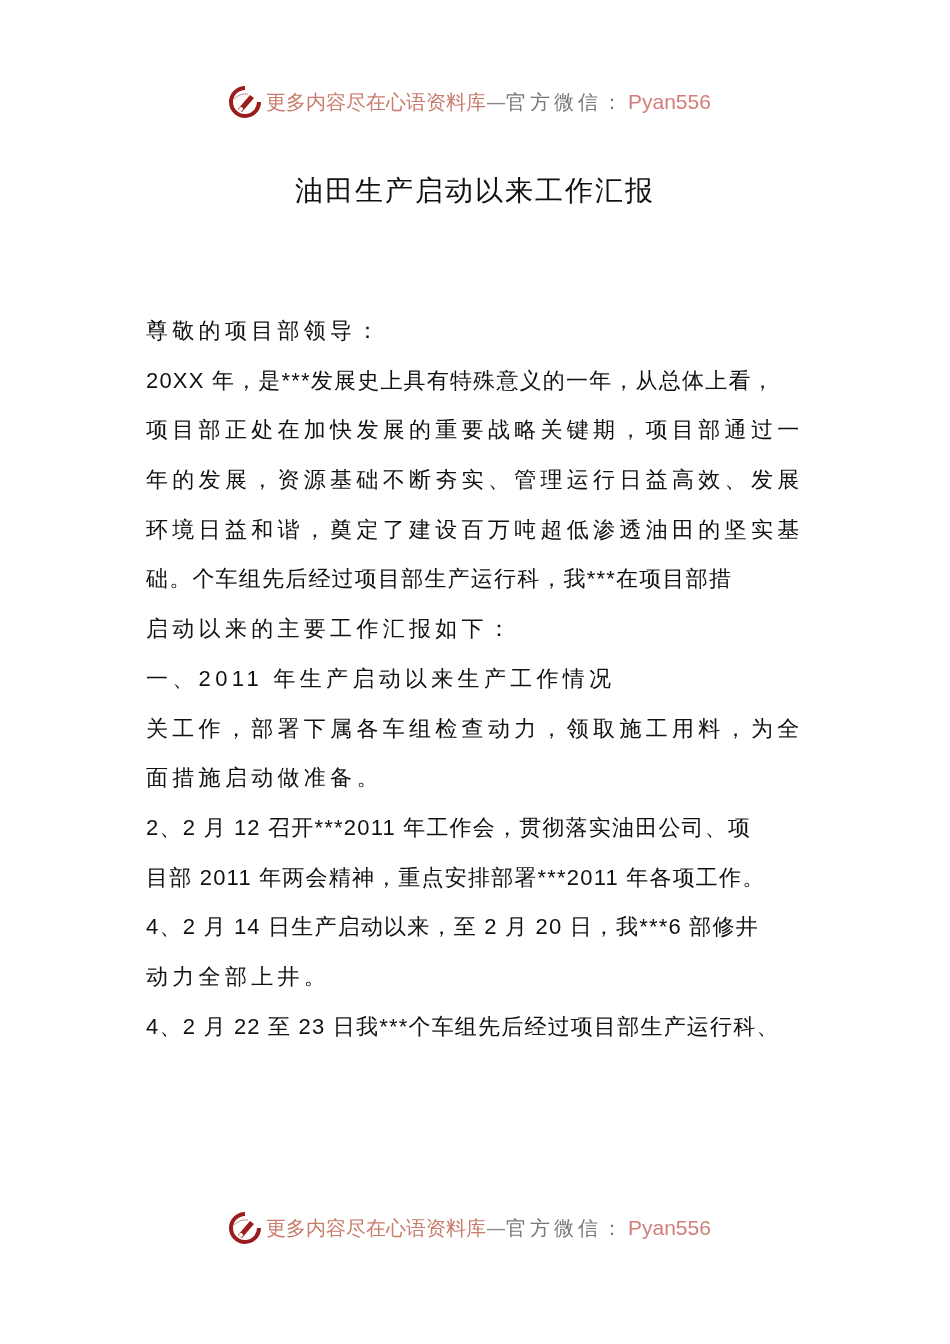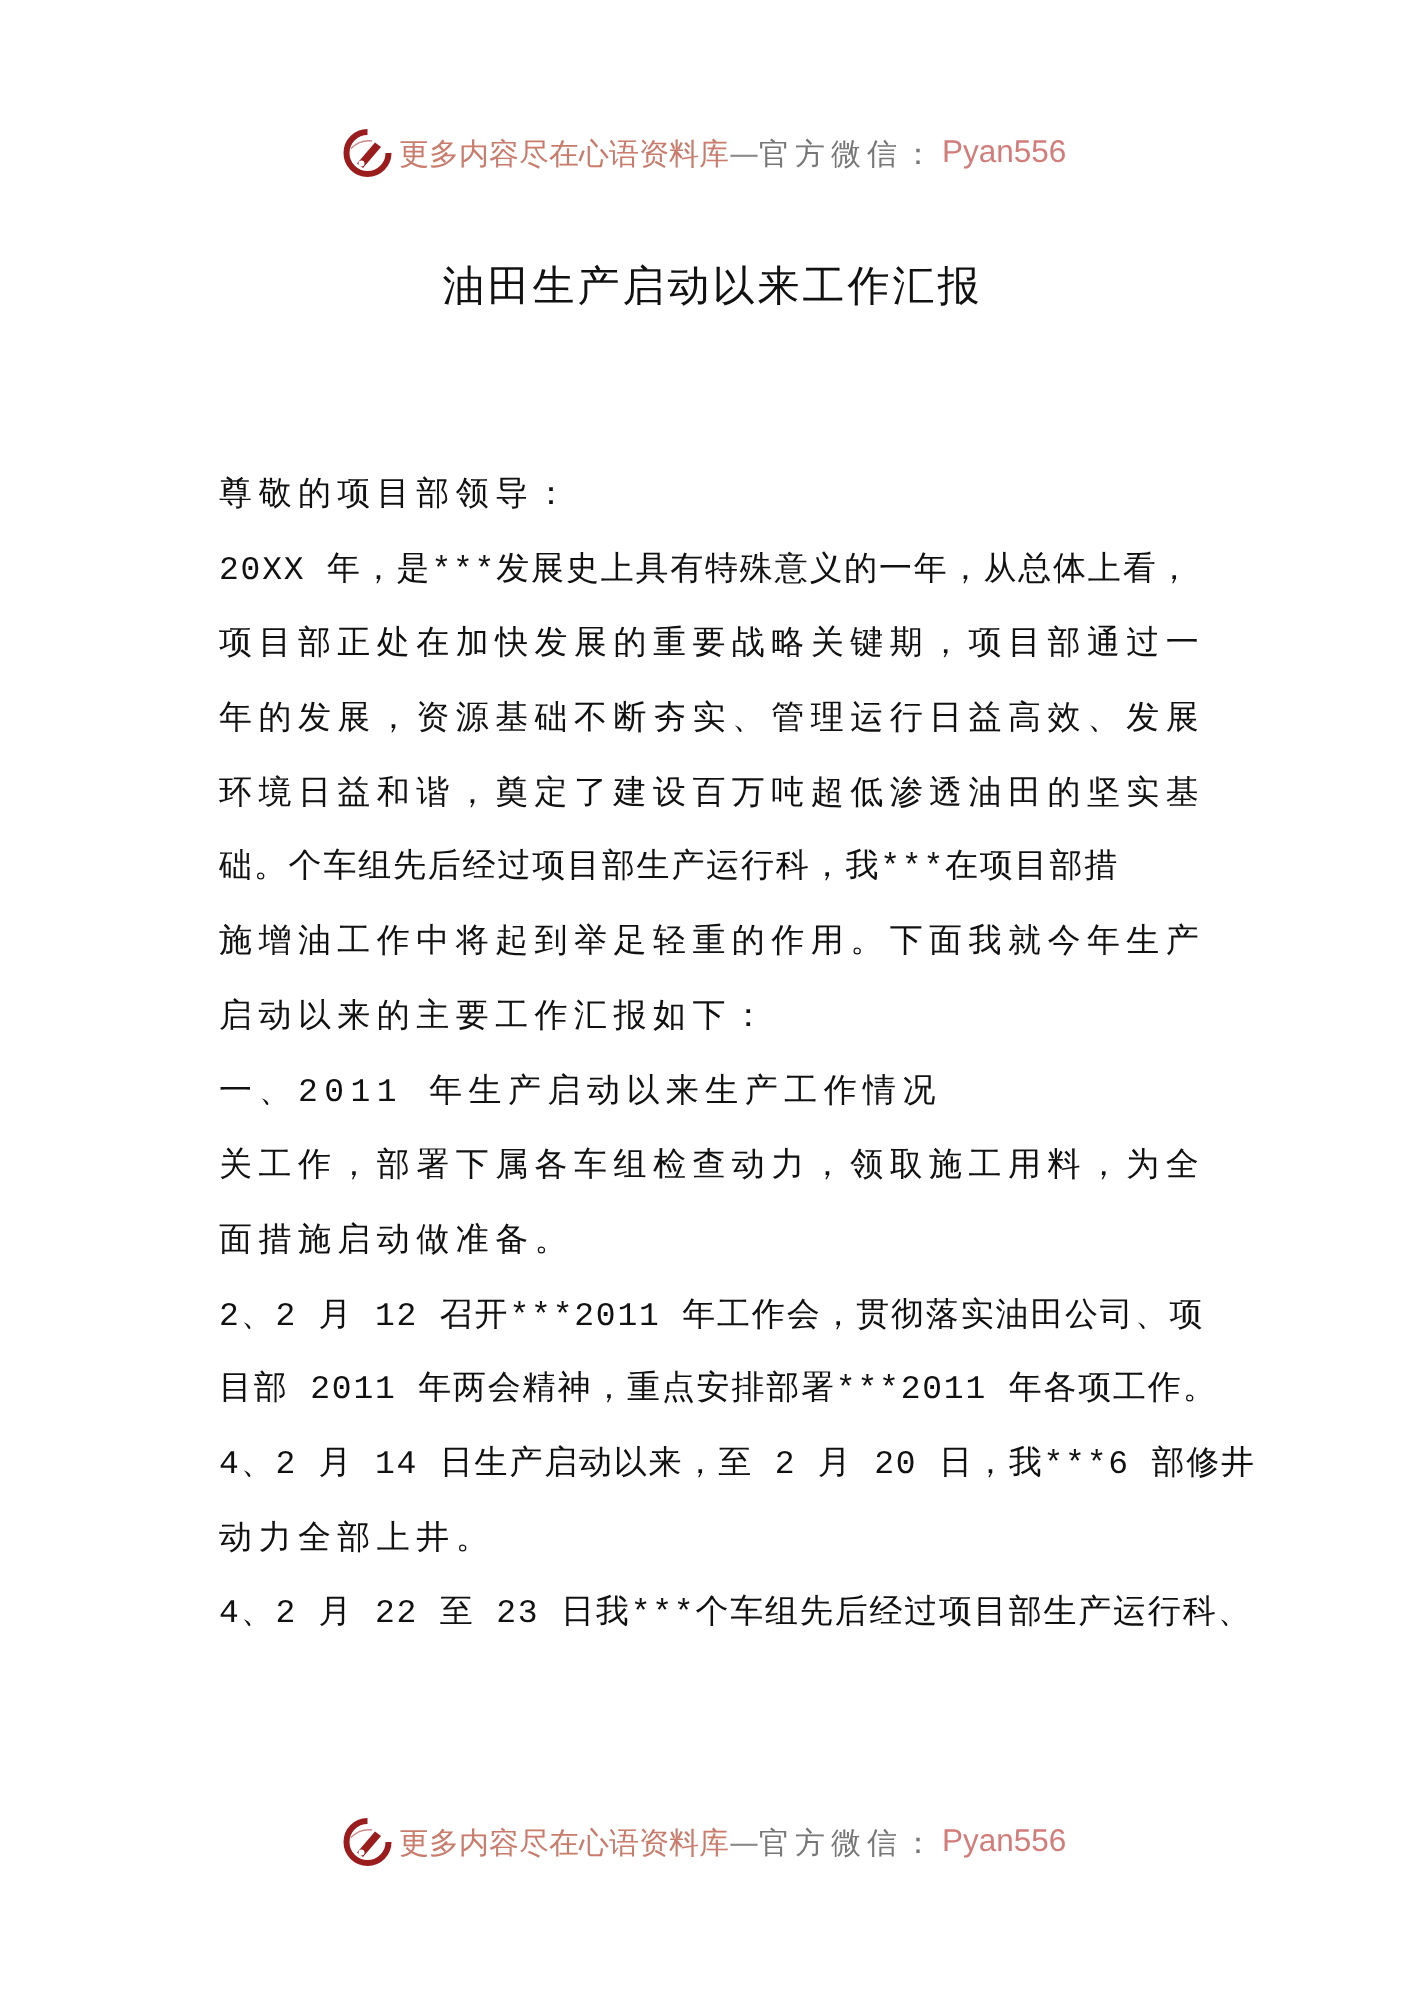--- a/index.html
+++ b/index.html
@@ -10,21 +10,21 @@
   .watermark.bottom { top: 1208px; }
   .wm-logo { width: 34px; height: 34px; margin-right: 4px; }
   .wm-text { font-size: 20px; color: #c97b6c; letter-spacing: 0px; font-family: Liberation Serif, serif; }
   .wm-dash { font-size: 20px; color: #8a8a8a; font-family: "DejaVu Sans", sans-serif; }
   .wm-official { font-size: 20px; color: #777; letter-spacing: 4px; font-family: "DejaVu Serif", serif; }
   .wm-id { font-size: 21px; color: #d27d7a; font-family: "Liberation Sans", sans-serif; margin-left: 2px; }
   .title { position: absolute; top: 172px; left: 0; width: 950px; text-align: center;
            font-size: 28px; letter-spacing: 2px; font-family: "DejaVu Sans", sans-serif; font-weight: 500; color: #111; }
   .content { position: absolute; top: 309px; left: 146px; width: 666px; }
   .line { height: 49.7px; line-height: 44px; font-size: 22px; letter-spacing: 4.3px; white-space: nowrap;
-          font-family: Liberation Mono, monospace; color: #111; }
+          font-family: Liberation Sans, sans-serif; color: #111; }
   .line.tight { letter-spacing: 1.2px; }
 </style>
 </head>
 <body>
 
 <div class="watermark top">
   <svg class="wm-logo" viewBox="0 0 34 34">
     <path d="M17 3 A14 14 0 1 0 31 17" fill="none" stroke="#9a1c1c" stroke-width="4"></path>
     <path d="M10 24 L22 10 L26 13 L14 27 Z" fill="#9a1c1c"></path>
     <circle cx="13" cy="24" r="2" fill="#fff"></circle>
@@ -38,21 +38,20 @@
 
 <div class="title">油田生产启动以来工作汇报</div>
 
 <div class="content">
   <div class="line">尊敬的项目部领导：</div>
   <div class="line tight">20XX 年，是***发展史上具有特殊意义的一年，从总体上看，</div>
   <div class="line">项目部正处在加快发展的重要战略关键期，项目部通过一</div>
   <div class="line">年的发展，资源基础不断夯实、管理运行日益高效、发展</div>
   <div class="line">环境日益和谐，奠定了建设百万吨超低渗透油田的坚实基</div>
   <div class="line tight">础。个车组先后经过项目部生产运行科，我***在项目部措</div>
-  <div class="line">施增油工作中将起到举足轻重的作用。下面我就今年生产</div>
   <div class="line">启动以来的主要工作汇报如下：</div>
   <div class="line">一、2011 年生产启动以来生产工作情况</div>
   <div class="line">关工作，部署下属各车组检查动力，领取施工用料，为全</div>
   <div class="line">面措施启动做准备。</div>
   <div class="line tight">2、2 月 12 召开***2011 年工作会，贯彻落实油田公司、项</div>
   <div class="line tight">目部 2011 年两会精神，重点安排部署***2011 年各项工作。</div>
   <div class="line tight">4、2 月 14 日生产启动以来，至 2 月 20 日，我***6 部修井</div>
   <div class="line">动力全部上井。</div>
   <div class="line tight">4、2 月 22 至 23 日我***个车组先后经过项目部生产运行科、</div>
 </div>

